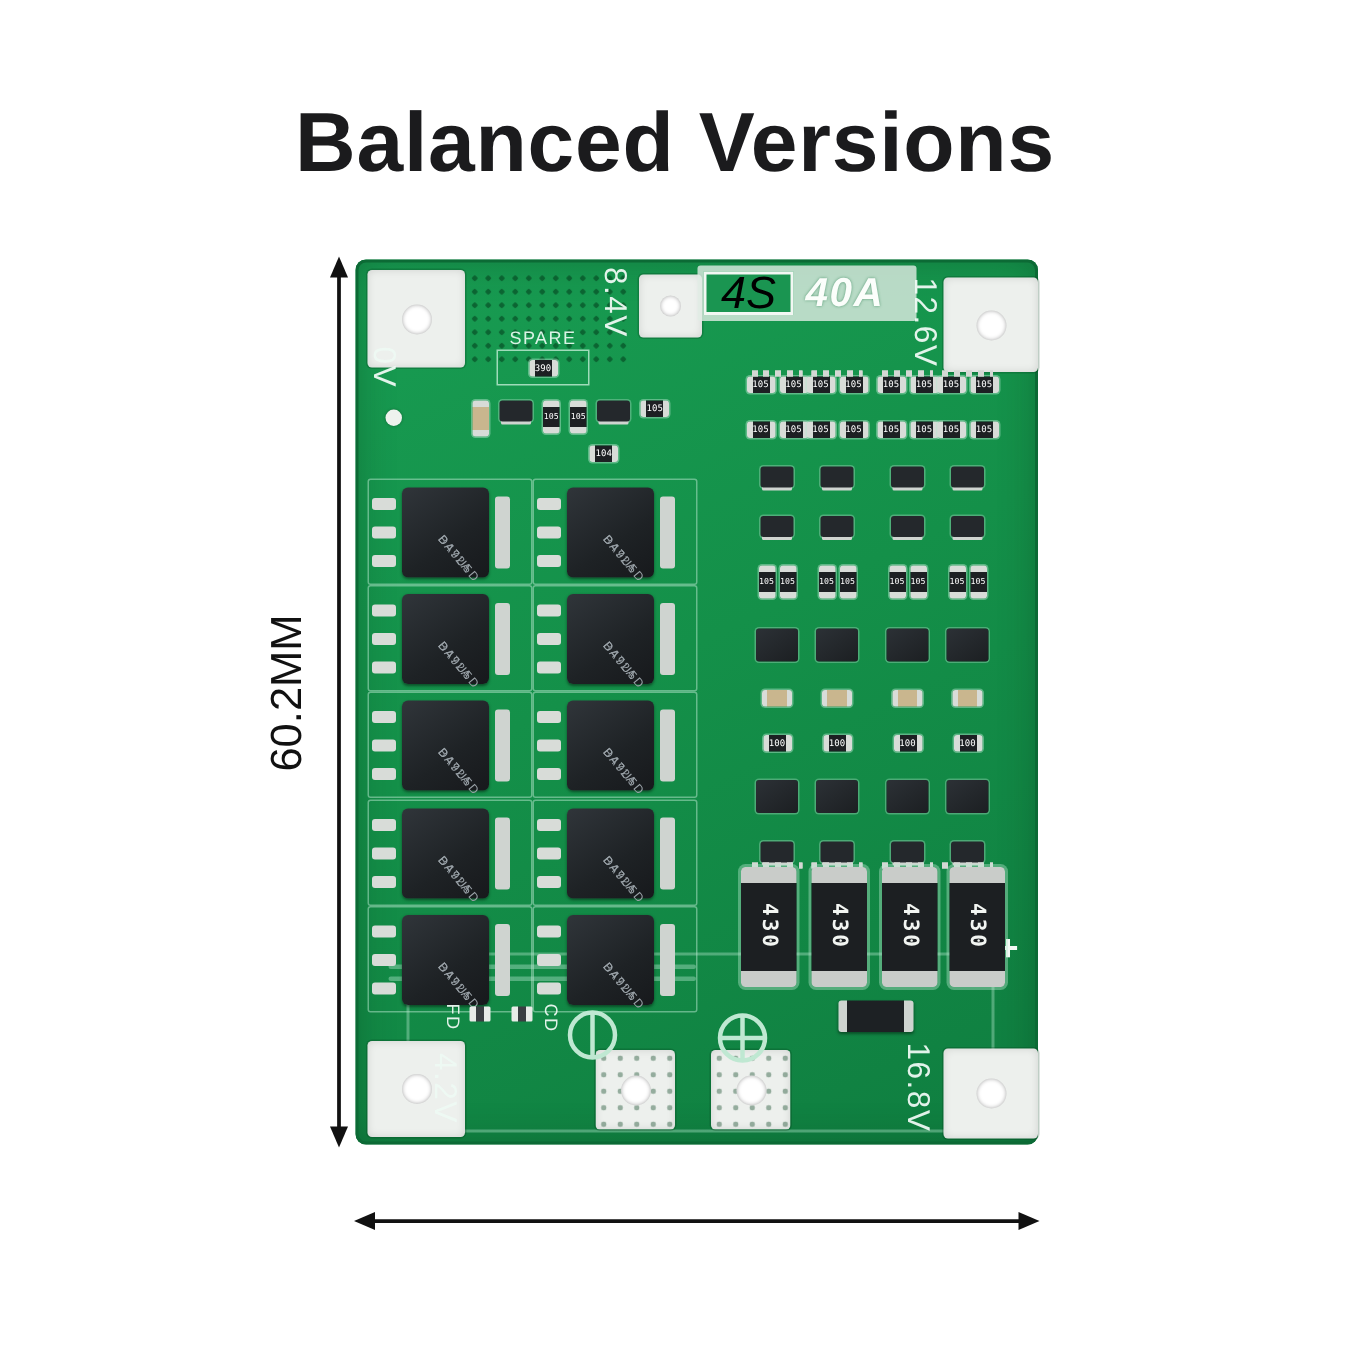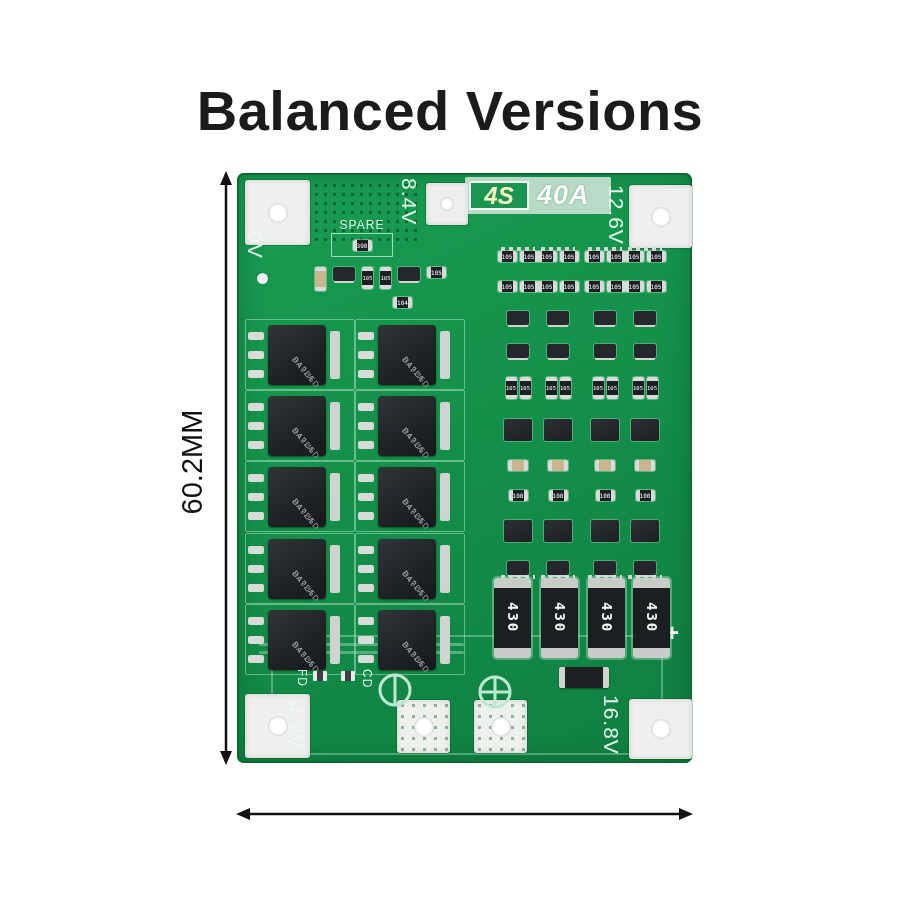--- a/index.html
+++ b/index.html
@@ -1,18 +1,18 @@
 <!DOCTYPE html>
 <html><head>
 <meta charset="utf-8">
 <style>
   html,body{margin:0;padding:0;background:#ffffff;}
   .page{position:relative;width:900px;height:900px;background:#ffffff;overflow:hidden;
         font-family:"Liberation Sans", sans-serif;}
-  .title{position:absolute;left:0;right:0;top:62px;margin:16px;text-align:center;
+  .title{position:absolute;left:0;right:0;top:62px;margin:0;text-align:center;
          font-size:56px;font-weight:700;color:#1b1b1d;letter-spacing:.5px;}
 
   
   .dim-svg{position:absolute;}
   .dim-v{left:204px;top:170px;}
   .dim-h{left:235px;top:800px;}
   .dim-label{position:absolute;color:#111;font-size:29px;font-weight:400;white-space:nowrap;}
   .dim-label-v{left:192px;top:462px;transform:translate(-50%,-50%) rotate(-90deg);}
   .dim-label-h{left:465px;top:845px;transform:translate(-50%,-50%);}
 
@@ -38,21 +38,21 @@
   .testpoint{width:11px;height:11px;border-radius:50%;background:#eef2ee;box-shadow:0 0 2px rgba(0,0,0,.3);}
 
   .vtext{color:rgba(238,249,243,.95);font-size:21px;letter-spacing:1px;
          writing-mode:vertical-rl;text-orientation:mixed;white-space:nowrap;}
 
   
   .model-band{left:228px;top:4px;width:146px;height:37px;background:rgba(225,236,229,.80);
               border-radius:2px;display:flex;align-items:center;}
   .model-band .cells-box{position:relative;margin-left:4px;width:60px;height:29px;background:#1a9551;
          border:2px solid #f2f7f3;display:flex;align-items:center;justify-content:center;}
-  .model-band .cells-box span{position:static;color:#fef9c3;font-style:italic;font-weight:700;font-size:24px;}
+  .model-band .cells-box span{position:static;color:#000000;font-style:italic;font-weight:400;font-size:30px;}
   .model-band .current{position:static;margin-left:8px;color:#fbfefb;font-style:italic;font-weight:700;
          font-size:27px;letter-spacing:1px;text-shadow:0 0 2px rgba(20,110,60,.6);}
 
   
   .spare{left:94px;top:45px;width:62px;height:42px;}
   .spare .lbl{position:static;display:block;color:#d9f3e5;font-size:12px;letter-spacing:1px;text-align:center;}
   .spare .box{position:static;display:flex;align-items:center;justify-content:center;
               border:1px solid rgba(205,242,222,.75);height:24px;margin-top:1px;}
 
   

